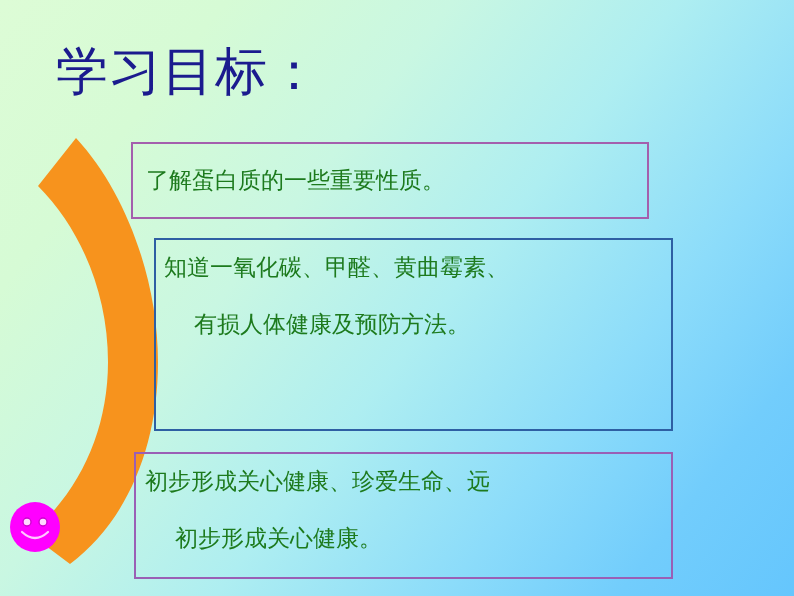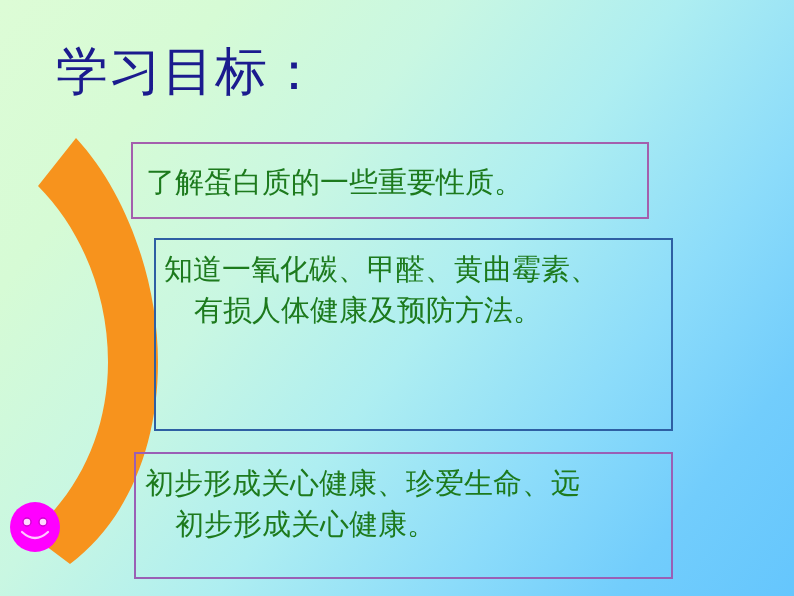--- a/index.html
+++ b/index.html
@@ -53,22 +53,22 @@
     top: 501px;
     width: 52px;
     height: 52px;
   }
 
   
   .tbox {
     position: absolute;
     box-sizing: border-box;
     color: #1d7a1d;
-    font-family: Liberation Mono, monospace;
-    font-size: 29px;
+    font-family: Liberation Sans, sans-serif;
+    font-size: 23px;
     line-height: 1.42;
     background: transparent;
   }
   #box1 {
     left: 131px;
     top: 142px;
     width: 518px;
     height: 77px;
     border: 2px solid #a45fad;
     padding: 20px 0 0 13px;
@@ -84,21 +84,21 @@
   #box3 {
     left: 134px;
     top: 452px;
     width: 539px;
     height: 127px;
     border: 2px solid #9a5fb5;
     padding: 11px 9px 0 9px;
   }
   .tline { white-space: nowrap; }
   .tline.indent1 { padding-left: 26px; }
-  .tline.indent2 { padding-left: 30px; }
+  .tline.indent2 { padding-left: 30px; margin-top: 24px; }
 </style>
 </head>
 <body>
 
 <div id="slide">
 
   <div id="arc-wrap">
     <svg width="160" height="440" viewBox="0 0 160 440" xmlns="http://www.w3.org/2000/svg">
       <path d="M 68 8
                C 118 62, 150 150, 150 232

